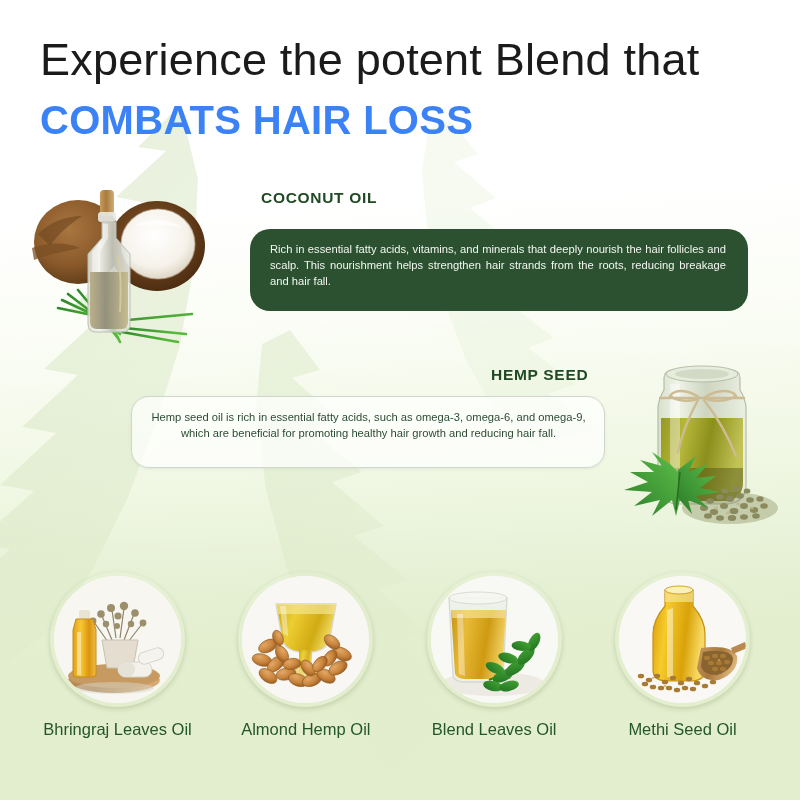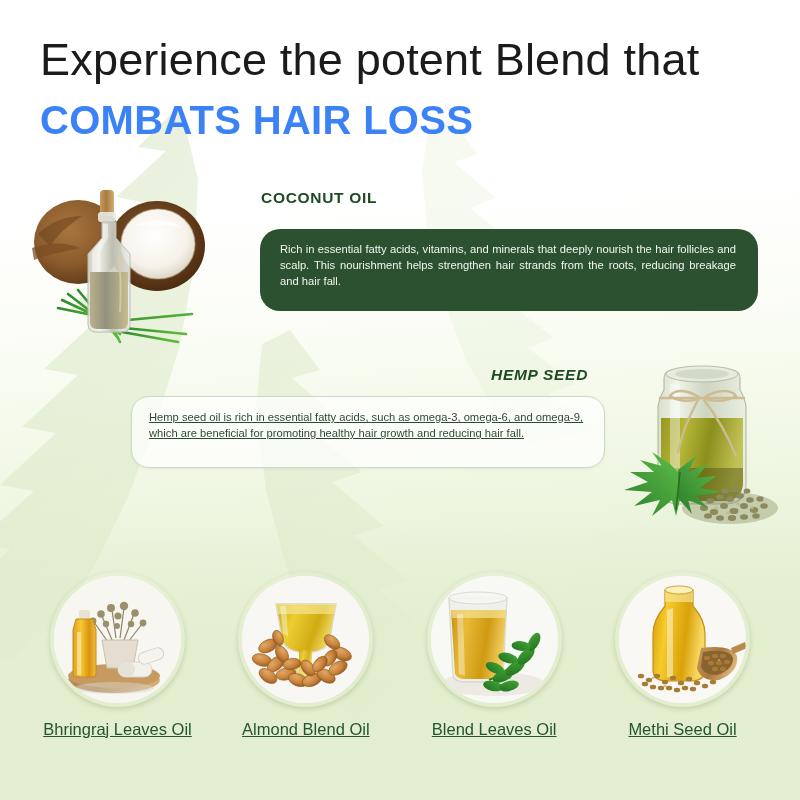--- a/index.html
+++ b/index.html
@@ -57,26 +57,26 @@
 
   
   .sec-label {
     position: absolute;
     font-size: 15.5px;
     font-weight: 700;
     letter-spacing: .7px;
     color: #1f4a23;
   }
   #coconut-label { left: 261px; top: 189px; }
-  #hemp-label    { left: 491px; top: 366px; font-style: italic; }
+  #hemp-label    { left: 491px; top: 366px; }
 
   
   #coconut-card {
     position: absolute;
-    left: 260px; top: 229px;
+    left: 250px; top: 229px;
     width: 498px; height: 82px;
     background: #2b5130;
     border-radius: 20px;
     padding: 13px 22px 24px 20px;
   }
   #coconut-card p {
     color: #f3f6ef;
     font-size: 11.2px;
     line-height: 1.42;
     text-align: justify;
@@ -91,22 +91,21 @@
     background: rgba(255,255,255,.72);
     border: 1px solid #cfd6cb;
     border-radius: 18px;
     box-shadow: 0 1px 3px rgba(90,110,80,.10);
     padding: 12px 16px 10px 17px;
   }
   #hemp-card p {
     color: #2c4a32;
     font-size: 11.2px;
     line-height: 1.47;
-    text-align: left;
-    text-decoration: underline;
+    text-align: center;
   }
 
   
   .photo { position: absolute; }
   #coconut-photo { left: 22px;  top: 172px; width: 200px; height: 172px; }
   #hemp-photo    { left: 612px; top: 360px; width: 182px; height: 172px; }
 
   
   #ingredient-row {
     position: absolute;
@@ -136,21 +135,20 @@
     overflow: hidden;
     position: relative;
     background: radial-gradient(circle at 38% 30%, #ffffff 0%, #f4f4ef 58%, #e6e6de 100%);
   }
   .ing-label {
     margin-top: 13px;
     font-size: 16.5px;
     color: #24562c;
     font-weight: 400;
     white-space: nowrap;
-    text-decoration: underline;
   }
 </style>
 </head>
 <body>
 
 <div id="bg-watermarks">
 
   <div class="leaf-wm" style="left:-120px; top:105px; opacity:.50;">
     <svg width="430" height="560" viewBox="0 0 430 560">
       <defs>
@@ -467,21 +465,21 @@
             <ellipse cx="88" cy="82" rx="9" ry="5.6" transform="rotate(-55 88 82)"></ellipse>
             <ellipse cx="90" cy="66" rx="9" ry="5.6" transform="rotate(40 90 66)"></ellipse>
             <ellipse cx="50" cy="88" rx="9" ry="5.6" transform="rotate(-8 50 88)"></ellipse>
             <ellipse cx="66" cy="92" rx="9" ry="5.6" transform="rotate(52 66 92)"></ellipse>
             <ellipse cx="78" cy="88" rx="9" ry="5.6" transform="rotate(-48 78 88)"></ellipse>
             <ellipse cx="36" cy="62" rx="8" ry="5" transform="rotate(70 36 62)"></ellipse>
           </g>
         </svg>
       </div>
     </div>
-    <div class="ing-label">Almond Blend Oil</div>
+    <div class="ing-label">Almond Hemp Oil</div>
   </div>
 
   <div class="ing-item">
     <div class="ing-circle">
       <div class="ing-circle-inner">
         <svg width="127" height="127" viewBox="0 0 127 127">
           <defs>
             <linearGradient id="c-oil" x1="0" y1="0" x2="1" y2="0.2">
               <stop offset="0%" stop-color="#c79311"></stop>
               <stop offset="30%" stop-color="#e8bb38"></stop>

